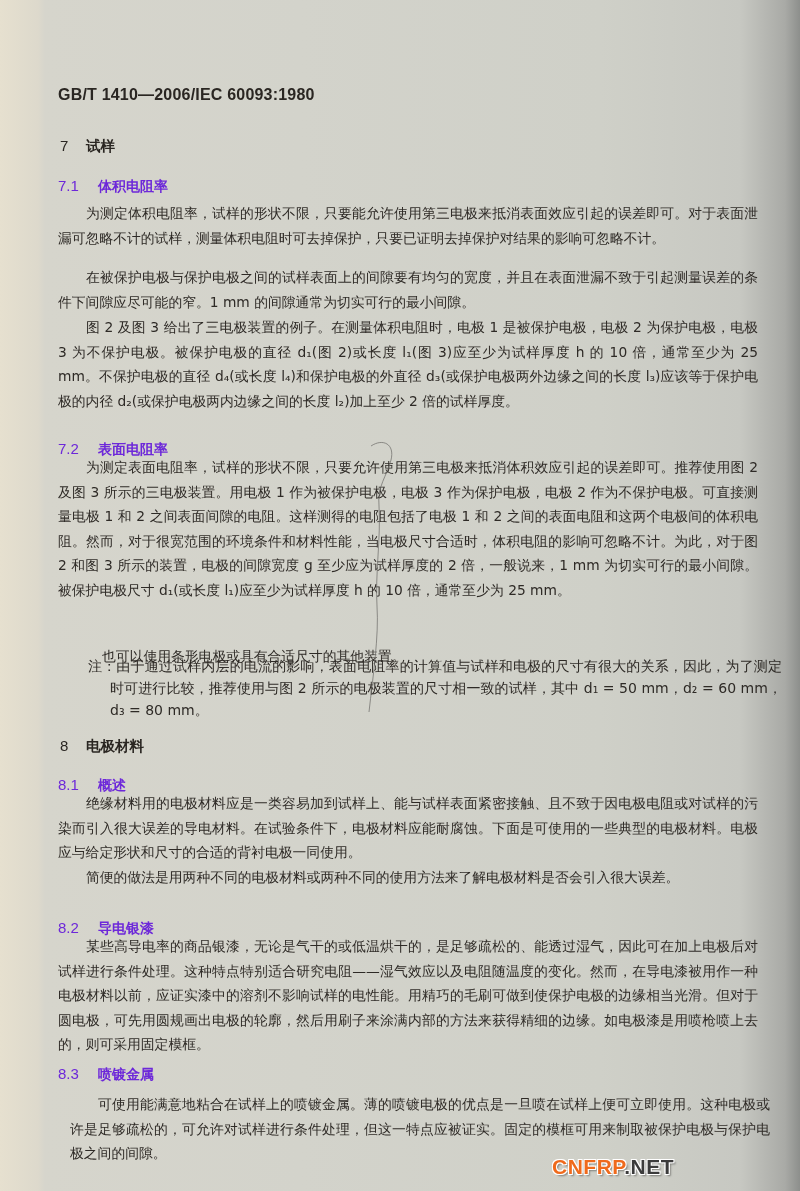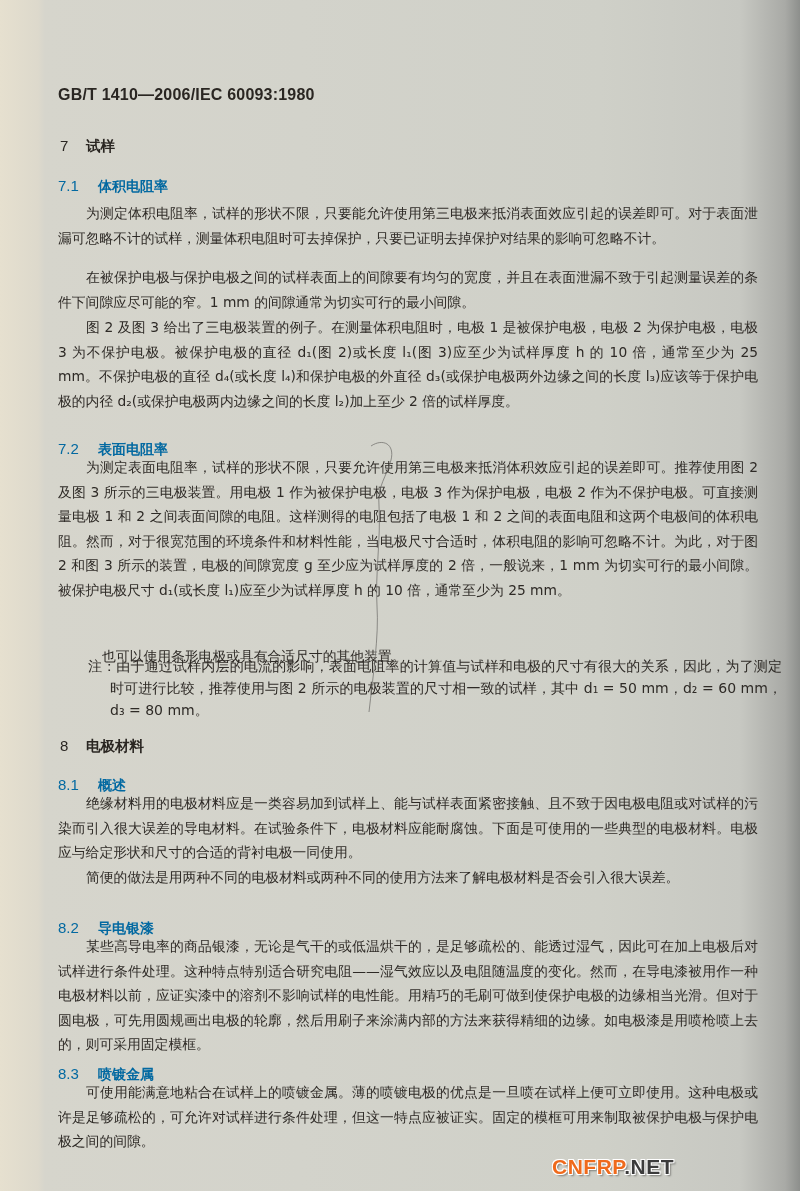--- a/index.html
+++ b/index.html
@@ -12,21 +12,21 @@
   .page { position: absolute; left: 0; top: 0; width: 688px; height: 1191px; }
   .std-header {
     position: absolute; left: 58px; top: 86px;
     font-family: "Liberation Sans", sans-serif; font-weight: bold; font-size: 16px;
     color: #2a2622; letter-spacing: 0.2px;
   }
   .h1 {
     position: absolute; left: 60px; font-size: 14.5px; font-weight: bold; color: #2a2622;
   }
   .h1 .num { display: inline-block; width: 26px; font-weight: normal; font-family: "Liberation Sans", sans-serif; font-size: 15px; }
-  .h2 { position: absolute; left: 58px; font-size: 14px; font-weight: bold; color: #0369a1; }
+  .h2 { position: absolute; left: 58px; font-size: 14px; font-weight: bold; color: #6d28d9; }
   .h2 .num { display: inline-block; width: 40px; font-weight: normal; font-family: "Liberation Sans", sans-serif; font-size: 15px; }
   .para {
     position: absolute; left: 58px; width: 700px;
     font-size: 13.8px; line-height: 24.5px; text-indent: 28px; color: #2e2a26;
     text-align: justify;
   }
   .note {
     position: absolute; left: 88px; width: 672px;
     font-size: 14px; line-height: 22px; color: #2e2a26;
     padding-left: 22px; text-indent: -22px;
@@ -80,21 +80,21 @@
   <p class="para" style="top:865px; margin:0;">简便的做法是用两种不同的电极材料或两种不同的使用方法来了解电极材料是否会引入很大误差。</p>
 
   <div class="h2" style="top:919px;">
     <span class="num">8.2</span><span>导电银漆</span>
   </div>
   <p class="para" style="top:934px; margin:0;">某些高导电率的商品银漆，无论是气干的或低温烘干的，是足够疏松的、能透过湿气，因此可在加上电极后对试样进行条件处理。这种特点特别适合研究电阻——湿气效应以及电阻随温度的变化。然而，在导电漆被用作一种电极材料以前，应证实漆中的溶剂不影响试样的电性能。用精巧的毛刷可做到使保护电极的边缘相当光滑。但对于圆电极，可先用圆规画出电极的轮廓，然后用刷子来涂满内部的方法来获得精细的边缘。如电极漆是用喷枪喷上去的，则可采用固定模框。</p>
 
   <div class="h2" style="top:1065px;">
     <span class="num">8.3</span><span>喷镀金属</span>
   </div>
-  <p class="para" style="top:1080px; margin:0;">可使用能满意地粘合在试样上的喷镀金属。薄的喷镀电极的优点是一旦喷在试样上便可立即使用。这种电极或许是足够疏松的，可允许对试样进行条件处理，但这一特点应被证实。固定的模框可用来制取被保护电极与保护电极之间的间隙。</p>
+  <p class="para" style="top:1080px; margin:12px;">可使用能满意地粘合在试样上的喷镀金属。薄的喷镀电极的优点是一旦喷在试样上便可立即使用。这种电极或许是足够疏松的，可允许对试样进行条件处理，但这一特点应被证实。固定的模框可用来制取被保护电极与保护电极之间的间隙。</p>
 
   <svg class="pen-mark" viewBox="0 0 40 280">
     <path d="M6 10 C 18 2, 30 8, 26 24 C 22 40, 12 50, 14 70 C 16 100, 10 140, 12 170 C 14 200, 8 240, 4 276" fill="none" stroke="#6b6a66" stroke-width="1" opacity="0.7"></path>
   </svg>
 
   <div class="watermark">
     <span class="wm-main">CNFRP</span><span class="wm-tld">.NET</span>
   </div>
 </div>
 

